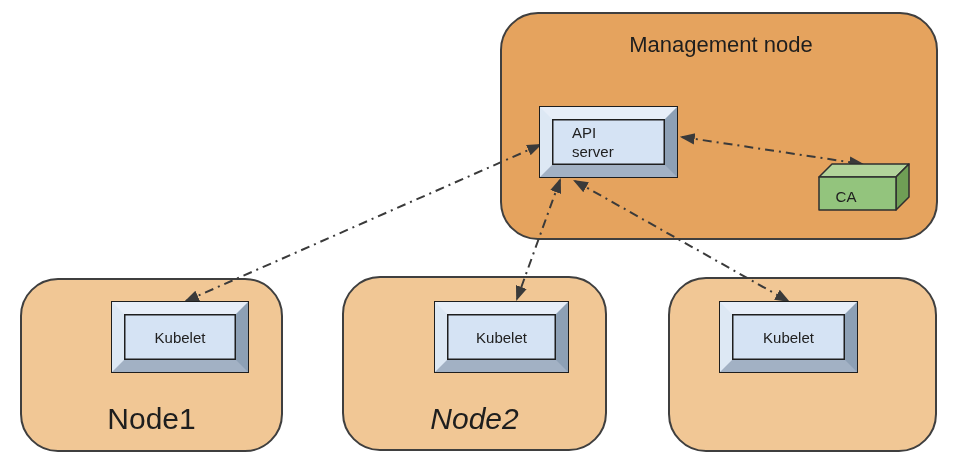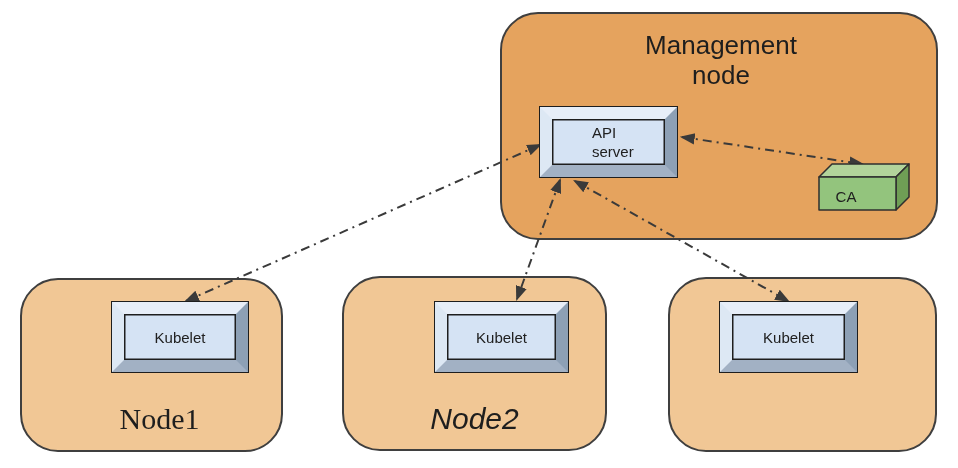--- a/index.html
+++ b/index.html
@@ -27,41 +27,41 @@
     position:absolute;box-sizing:border-box;
     border:2px solid var(--node-border);border-radius:38px;
   }
   .mgmt{left:500px;top:12px;width:438px;height:228px;background:var(--management-node-fill);}
   .worker{background:var(--worker-node-fill);}
   .n1{left:20px;top:278px;width:263px;height:174px;}
   .n2{left:342px;top:276px;width:265px;height:175px;}
   .n3{left:668px;top:277px;width:269px;height:175px;}
   .mgmt-title{
     position:absolute;left:626px;top:30px;width:190px;
-    text-align:center;font-size:26px;line-height:30px;color:var(--ink);
+    text-align:center;font-size:22px;line-height:30px;color:var(--ink);
   }
   .node-label{
     position:absolute;top:402px;text-align:center;
     font-size:30px;line-height:34px;color:var(--ink);
   }
-  .nl1{left:28px;width:263px;font-family:Liberation Serif, serif;}
+  .nl1{left:20px;width:263px;}
   .nl2{left:342px;width:265px;font-style:italic;}
   .nl3{left:668px;width:269px;}
   .bevel{
     position:absolute;box-sizing:border-box;
     border-style:solid;border-width:12px;
     border-color:var(--bevel-light) var(--bevel-dark) var(--bevel-mid) var(--bevel-lighter);
     background:var(--box-panel-fill);
     outline:1.5px solid var(--ink);
     box-shadow:inset 0 0 0 1.5px var(--ink);
     display:flex;align-items:center;justify-content:center;
     font-size:15px;line-height:19px;color:#202020;
   }
   .api{left:540px;top:107px;width:137px;height:70px;justify-content:flex-start;}
-  .api .lbl{padding-left:20px;width:58px;margin-left:20px;}
+  .api .lbl{padding-left:20px;width:58px;}
   .k1{left:112px;top:302px;width:136px;height:70px;}
   .k2{left:435px;top:302px;width:133px;height:70px;}
   .k3{left:720px;top:302px;width:137px;height:70px;}
   .arrows,.ca-svg{position:absolute;pointer-events:none;}
   .arrows{left:0;top:0;width:958px;height:468px;}
   .ca-svg{left:818px;top:163px;width:92px;height:49px;}
   .arrows line{stroke:var(--arrow);stroke-width:2;stroke-dasharray:9 5 2 5;}
   .ah{fill:var(--arrow);}
   .ca-front{fill:var(--ca-front);stroke:#2f2f2f;stroke-width:1.5;stroke-linejoin:round;}
   .ca-top{fill:var(--ca-top);stroke:#2f2f2f;stroke-width:1.5;stroke-linejoin:round;}

